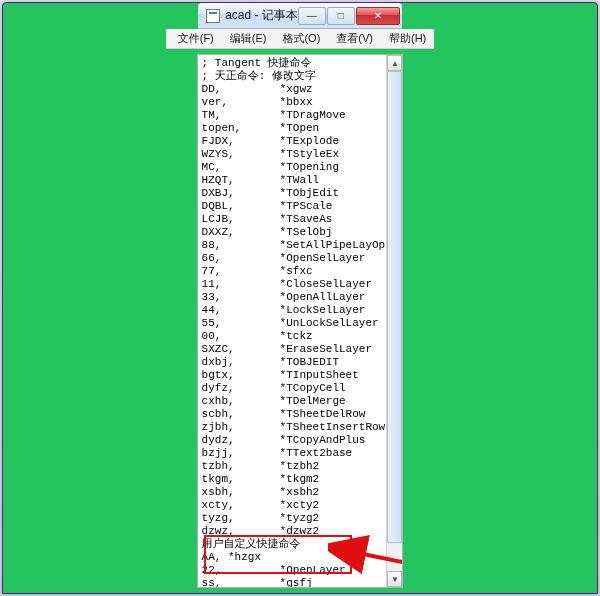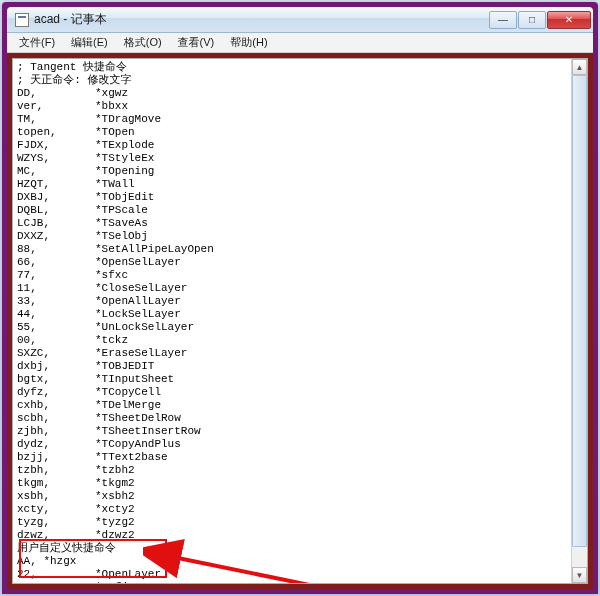--- a/index.html
+++ b/index.html
@@ -8,26 +8,27 @@
     background: linear-gradient(180deg, #d8e6f3 0%, #c4d8ea 100%);
     width: 600px;
     height: 596px;
     overflow: hidden;
     position: relative;
   }
   .window {
     width: 596px;
     height: 592px;
     margin: 2px;
-    background: #7f1d1d;
-    border: 5px solid #701a75;
+    background: #22c55e;
+    border: 1px solid #701a75;
     border-radius: 4px 4px 0 0;
     display: flex;
     flex-direction: column;
     box-shadow: 0 0 6px rgba(0,0,0,0.2);
+    align-items: center;
   }
   .titlebar {
     height: 26px;
     background: linear-gradient(180deg, #f7fbff 0%, #dce9f5 45%, #c9dcee 46%, #d5e4f2 100%);
     display: flex;
     align-items: center;
     padding: 0 2px 0 8px;
     border-bottom: 1px solid #9db6cf;
     border-radius: 4px 4px 0 0;
   }

